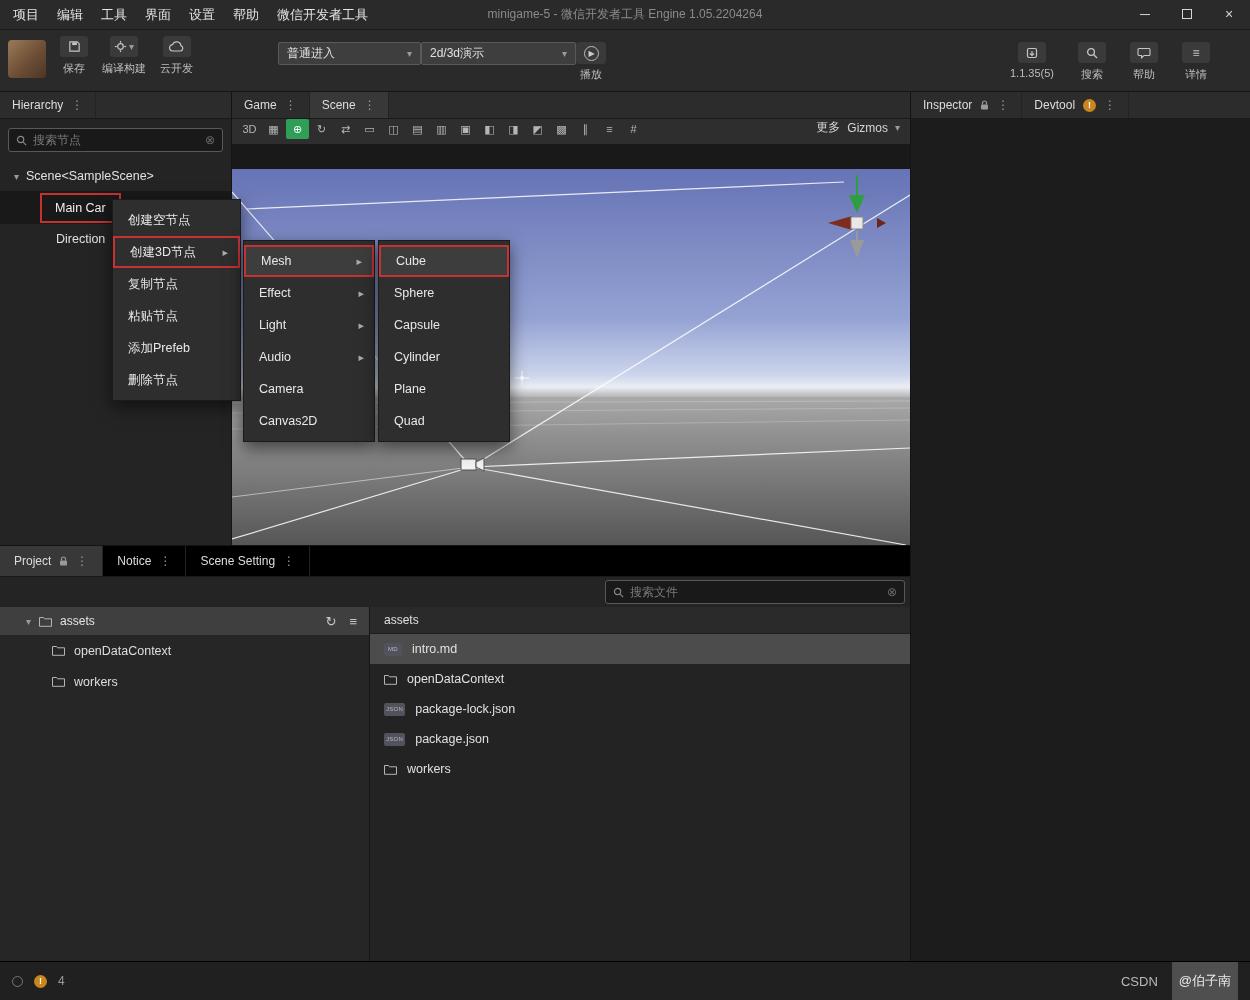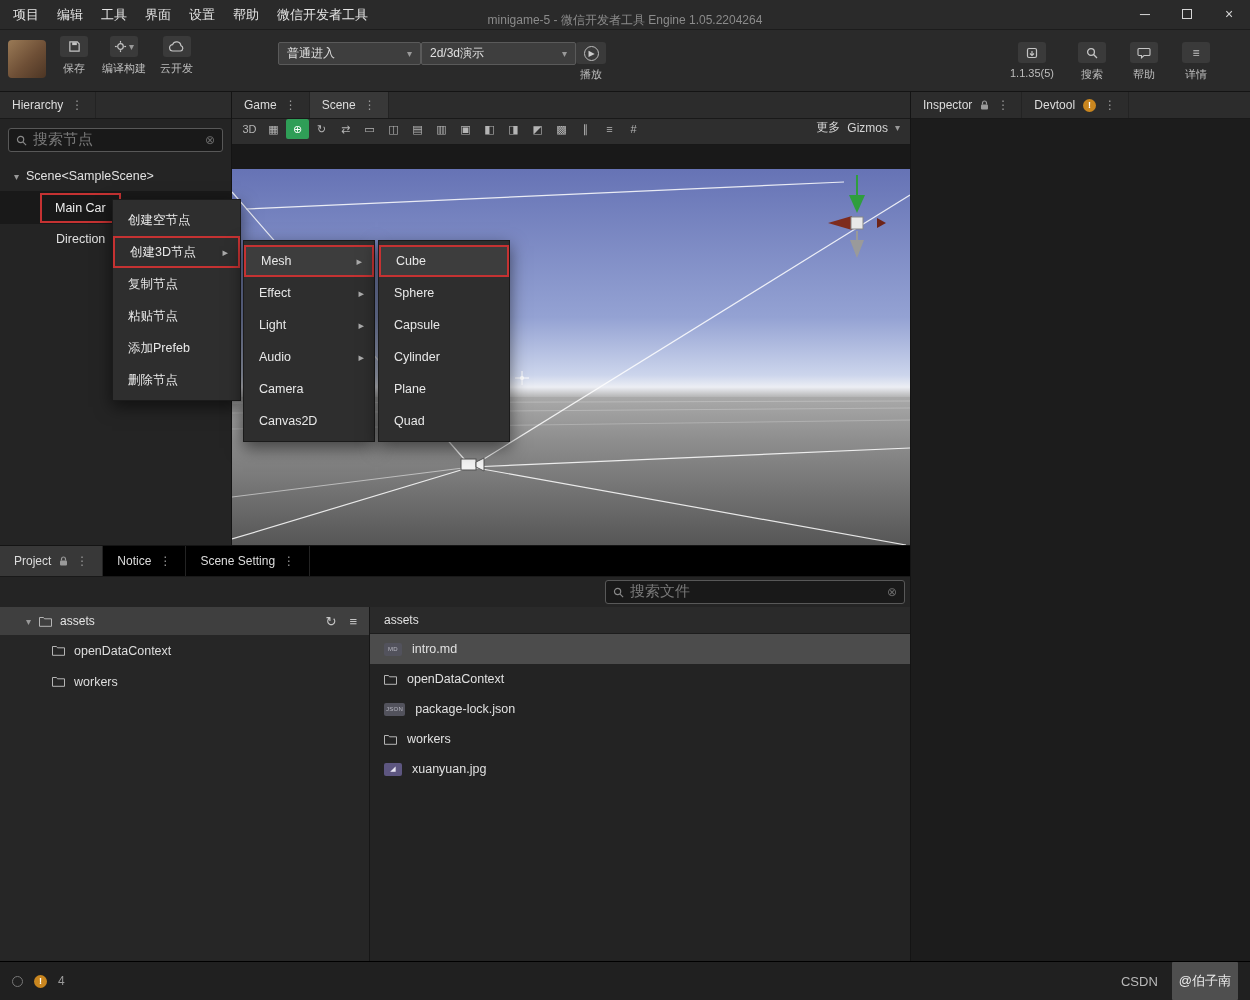--- a/index.html
+++ b/index.html
@@ -1,21 +1,21 @@
 <!DOCTYPE html>
 <html><head>
 <meta charset="utf-8">
 <style>
   *{margin:0;padding:0;box-sizing:border-box}
   html,body{width:1250px;height:1000px}
   body{background:#1b1b1b;font-family:"Liberation Sans","DejaVu Sans",sans-serif;font-size:12px;color:#ccc;overflow:hidden}
   .window{position:relative;width:1250px;height:1000px;display:flex;flex-direction:column;background:#222}
 
   
-  .titlebar{flex:0 0 30px;background:#2a2a2a;display:flex;align-items:flex-end;position:relative;border-bottom:1px solid #1c1c1c}
+  .titlebar{flex:0 0 30px;background:#2a2a2a;display:flex;align-items:center;position:relative;border-bottom:1px solid #1c1c1c}
   .menus{display:flex;padding-left:4px;z-index:2}
   .menu-item{padding:0 9px;line-height:29px;font-size:13px;color:#e3e3e3}
   .win-title{position:absolute;left:0;right:0;text-align:center;color:#8b8b8b;font-size:12px}
   .win-controls{margin-left:auto;display:flex;z-index:2}
   .win-btn{width:42px;text-align:center;line-height:29px;color:#d5d5d5;font-size:14px}
   .maxbox{display:inline-block;width:10px;height:10px;border:1px solid #d5d5d5;margin-top:9px}
 
   
   .toolbar{flex:0 0 62px;background:#2a2a2a;border-bottom:1px solid #141414;position:relative}
   .tb-left{position:absolute;left:8px;top:6px;display:flex;gap:14px;align-items:flex-start}
@@ -39,21 +39,21 @@
 
   
   .tabbar{height:27px;background:#2c2c2c;display:flex;align-items:stretch;border-bottom:1px solid #191919;flex:0 0 27px}
   .tab{display:flex;align-items:center;gap:8px;padding:0 12px;font-size:12px;color:#ddd;border-right:1px solid #232323}
   .tab.active{background:#383838}
   .dots{color:#9a9a9a;font-size:12px}
 
   
   .hierarchy{width:232px;background:#242424;border-right:1px solid #141414;display:flex;flex-direction:column}
   .searchbox{display:flex;align-items:center;gap:6px;background:#191919;border:1px solid #585858;border-radius:3px;height:24px;padding:0 7px;margin:9px 8px}
-  .searchbox input{flex:1;min-width:0;background:none;border:none;outline:none;color:#ccc;font-size:15px;font-family:Liberation Mono, monospace}
+  .searchbox input{flex:1;min-width:0;background:none;border:none;outline:none;color:#ccc;font-size:12px;font-family:Liberation Sans, sans-serif}
   .searchbox input::placeholder{color:#787878}
   .clear-icon{color:#6b6b6b;font-size:12px}
   .tree-row{height:30px;display:flex;align-items:center;color:#e0e0e0;font-size:12.5px}
   .tr-scene{padding-left:14px;gap:7px}
   .tr-selected{height:33px;background:#191919;padding-left:40px}
   .redbox-node{border:2px solid #c53232;padding:6px 13px;color:#efefef}
   .tr-child{padding-left:56px}
 
   
   .viewport{flex:1;display:flex;flex-direction:column;min-width:0;background:#eab308}
@@ -411,28 +411,28 @@
               <svg class="icon-svg" width="13" height="11" viewBox="0 0 13 11">
                   <path d="M0.5,1.5 h4 l1,1.3 h7 v7.5 h-12 z" fill="none" stroke="#b5b5b5" stroke-width="1"></path>
                 </svg>
               <span>openDataContext</span>
             </div>
             <div class="file-row">
               <span class="badge">JSON</span>
               <span>package-lock.json</span>
             </div>
             <div class="file-row">
+              <span class="badge">JSON</span>
+              <span>package.json</span>
+            </div>
+            <div class="file-row">
               <svg class="icon-svg" width="13" height="11" viewBox="0 0 13 11">
                   <path d="M0.5,1.5 h4 l1,1.3 h7 v7.5 h-12 z" fill="none" stroke="#b5b5b5" stroke-width="1"></path>
                 </svg>
               <span>workers</span>
-            </div>
-            <div class="file-row">
-              <span class="badge img">◢</span>
-              <span>xuanyuan.jpg</span>
             </div>
           </div>
         </div>
       </div>
     </div>
 
     <div class="inspector">
       <div class="tabbar">
         <div class="tab">
           <span>Inspector</span>

